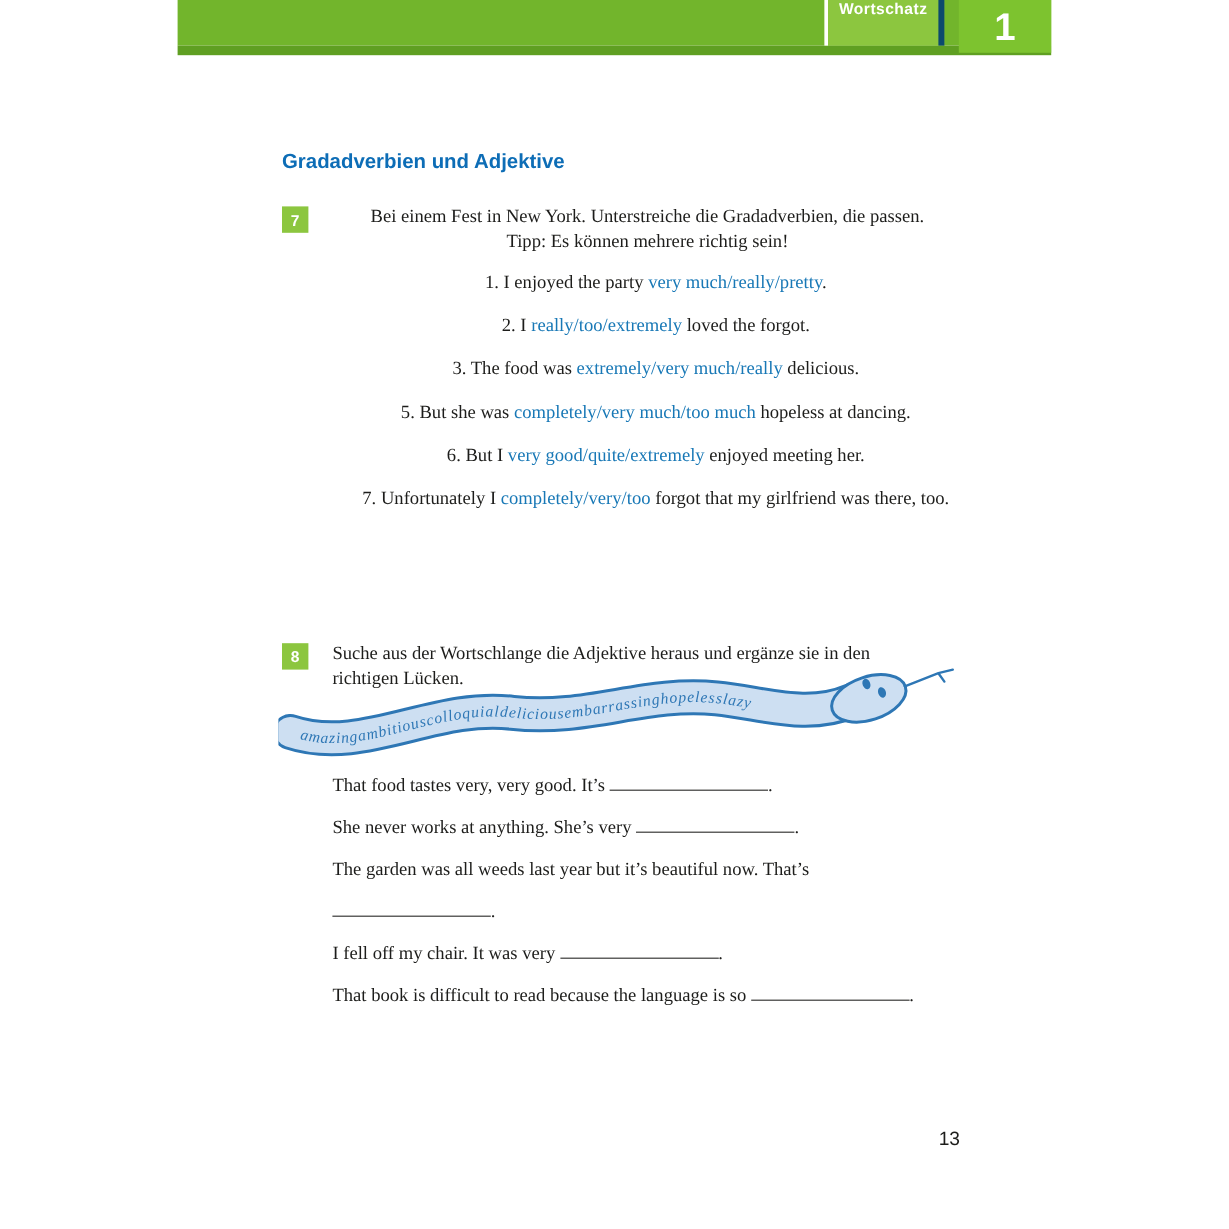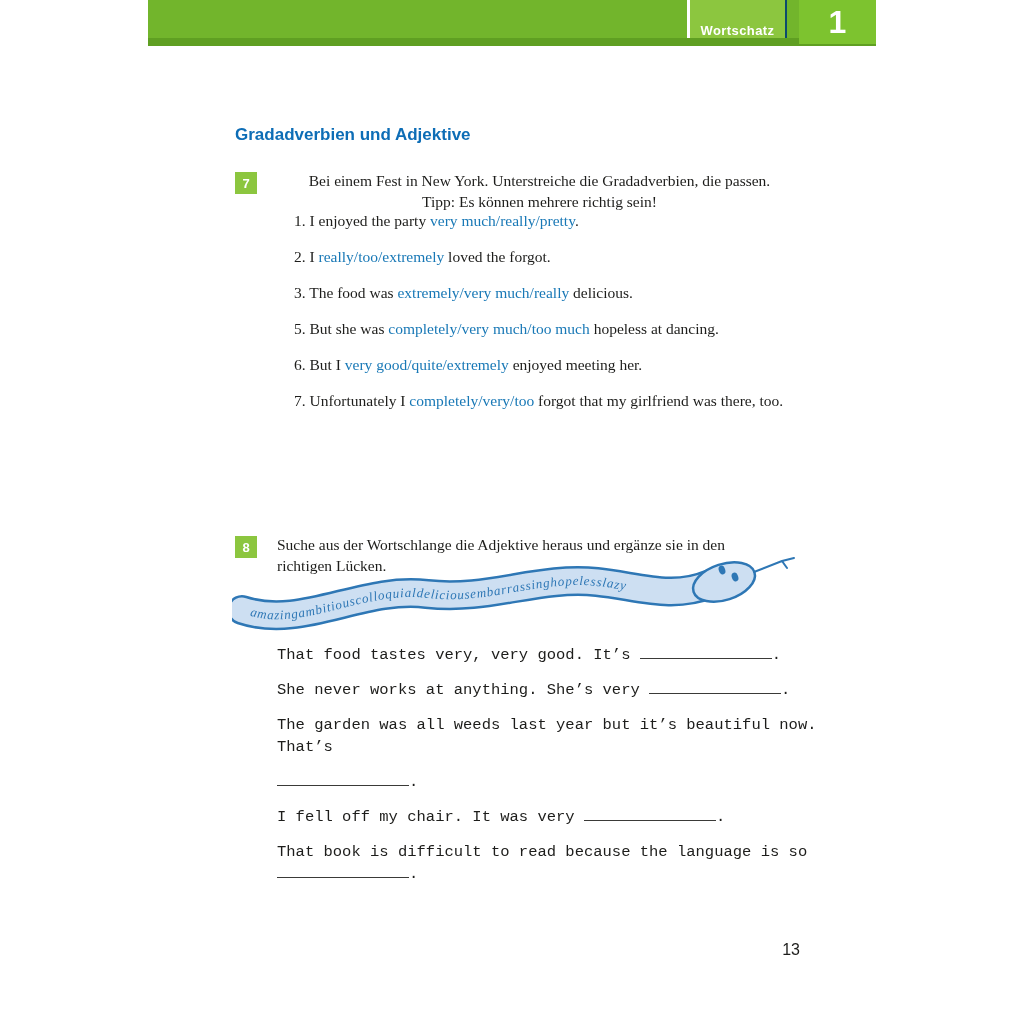--- a/index.html
+++ b/index.html
@@ -5,22 +5,22 @@
   * { margin: 0; padding: 0; box-sizing: border-box; }
   html, body { background: #ffffff; }
   body { width: 1024px; height: 1024px; position: relative; font-family: "Liberation Serif", "DejaVu Serif", serif; color: #1d1d1b; }
 
   .page { position: absolute; inset: 0; width: 1024px; height: 1024px; background: #fff; overflow: hidden; }
 
   
   .band { position: absolute; left: 148px; top: 0; width: 728px; height: 38px; background: #72b52c; }
   .band-shadow { position: absolute; left: 148px; top: 38px; width: 728px; height: 8px; background: #5f9f22; }
   .tab { position: absolute; left: 687px; top: 0; width: 100px; height: 38px; background: #8cc63f;
-         border-left: 3px solid #fff; border-right: 2px solid #0c4a6e;
-         display: flex; align-items: flex-end; justify-content: center; }
+         border-left: 3px solid #fff; border-right: 5px solid #0c4a6e;
+         display: flex; align-items: flex-start; justify-content: center; }
   .tab span { font-family: "Liberation Sans", sans-serif; font-weight: bold; font-size: 13px; color: #fff; letter-spacing: .4px; }
   .chapter { position: absolute; left: 799px; top: 0; width: 77px; height: 44px; background: #7dc32f;
              display: flex; align-items: center; justify-content: center; }
   .chapter span { font-family: "Liberation Sans", sans-serif; font-weight: bold; font-size: 32px; color: #fff; }
 
   
   .section-title { position: absolute; left: 235px; top: 125px; font-family: "Liberation Sans", sans-serif;
                    font-weight: bold; font-size: 17px; color: #0d6db6; }
 
   
@@ -28,29 +28,29 @@
              font-family: "Liberation Sans", sans-serif; font-weight: bold; font-size: 13px;
              display: flex; align-items: center; justify-content: center; }
   .num-box.ex7 { left: 235px; top: 172px; }
   .num-box.ex8 { left: 235px; top: 536px; }
 
   .instructions { position: absolute; font-size: 15.5px; line-height: 21px; white-space: pre-line; width: 525px; }
   .instructions.ex7 { left: 277px; top: 170px; text-align: center; }
   .instructions.ex8 { left: 277px; top: 534px; }
 
   
-  .ex7-list { position: absolute; left: 294px; top: 210px; width: 505px; }
+  .ex7-list { position: absolute; left: 294px; top: 225px; width: 505px; text-align: center; }
   .ex7-list p { font-size: 15.5px; line-height: 21px; margin: 0 0 15px 0; padding-left: 17px; text-indent: -17px; }
   .choices { color: #1878b6; }
 
   
   .snake { position: absolute; left: 232px; top: 556px; width: 565px; height: 85px; }
 
   
-  .ex8-list { position: absolute; left: 277px; top: 644px; width: 540px; font-family: Liberation Mono, monospace; }
+  .ex8-list { position: absolute; left: 277px; top: 644px; width: 540px; }
   .ex8-list p { font-size: 15.5px; line-height: 22px; margin: 0 0 13px 0; }
   .blank { display: inline-block; width: 132px; height: 13px; border-bottom: 1px solid #3a3a38; vertical-align: baseline; }
 
   .page-number { position: absolute; left: 740px; top: 941px; width: 60px; text-align: right;
                  font-family: "Liberation Sans", sans-serif; font-weight: normal; font-size: 16px; color: #1d1d1b; }
 </style>
 </head>
 <body>
 
 <div class="page">

